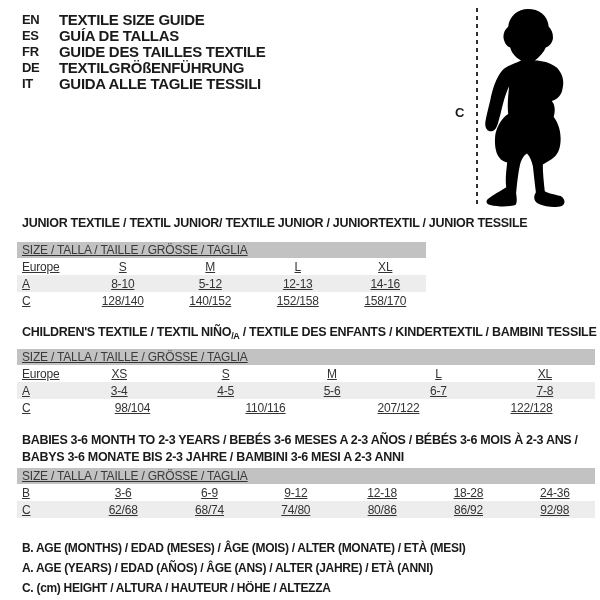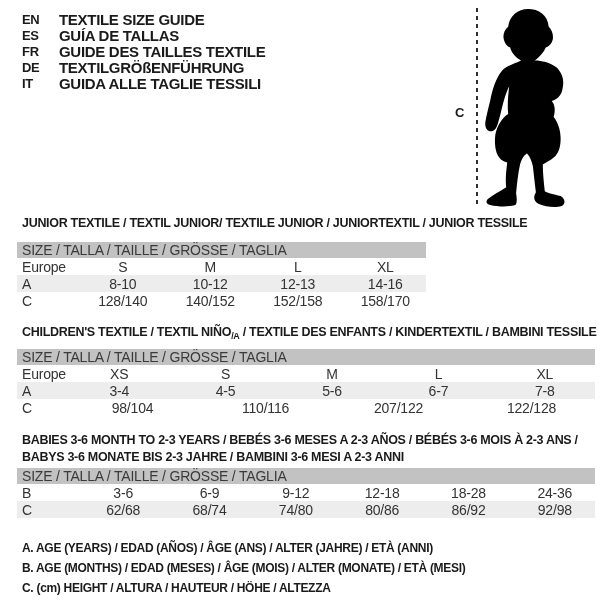--- a/index.html
+++ b/index.html
@@ -18,21 +18,21 @@
     position:absolute;left:476px;top:8px;width:2px;height:198px;
     background:repeating-linear-gradient(to bottom,#2e2e2e 0 4px,transparent 4px 8px);
   }
   .baby-svg{position:absolute;left:482px;top:8px;width:86px;height:200px;}
   
   .tbl-title{position:absolute;left:22px;font-size:12.5px;font-weight:700;letter-spacing:-0.3px;white-space:nowrap;}
   .tbl-title .sub{font-size:9px;vertical-align:-3px;}
   .t1-title{top:216px;}
   .t2-title{top:325px;}
   .t3-title{top:432px;line-height:17px;}
-  .size-table{position:absolute;font-size:14px;color:#333;letter-spacing:-0.2px;}
+  .size-table{position:absolute;font-size:12px;color:#333;letter-spacing:-0.2px;text-decoration:underline;}
   .t1{left:17px;top:242px;width:409px;}
   .t2{left:17px;top:349px;width:578px;}
   .t3{left:17px;top:468px;width:578px;}
   .thead{height:16px;background:#c2c2c2;display:flex;align-items:center;padding-left:5px;color:#3a3a3a;}
   .trow{height:17px;display:flex;align-items:center;gap:6px;}
   .trow.shaded{background:#ededed;}
   .lab{padding-left:5px;box-sizing:border-box;white-space:nowrap;}
   .t1 .lab{width:59px;}
   .t2 .lab{width:46px;}
   .t3 .lab{width:60px;}
@@ -96,21 +96,21 @@
     <div class="trow">
       <span class="lab">Europe</span>
       <span class="cell">S</span>
       <span class="cell">M</span>
       <span class="cell">L</span>
       <span class="cell">XL</span>
     </div>
     <div class="trow shaded">
       <span class="lab">A</span>
       <span class="cell">8-10</span>
-      <span class="cell">10-12</span>
+      <span class="cell">5-12</span>
       <span class="cell">12-13</span>
       <span class="cell">14-16</span>
     </div>
     <div class="trow">
       <span class="lab">C</span>
       <span class="cell">128/140</span>
       <span class="cell">140/152</span>
       <span class="cell">152/158</span>
       <span class="cell">158/170</span>
     </div>
@@ -168,18 +168,18 @@
       <span class="cell">62/68</span>
       <span class="cell">68/74</span>
       <span class="cell">74/80</span>
       <span class="cell">80/86</span>
       <span class="cell">86/92</span>
       <span class="cell">92/98</span>
     </div>
   </div>
 
   <div class="legend">
+    <div class="legend-line">B. AGE (MONTHS) / EDAD (MESES) / ÂGE (MOIS) / ALTER (MONATE) / ETÀ (MESI)</div>
     <div class="legend-line">A. AGE (YEARS) / EDAD (AÑOS) / ÂGE (ANS) / ALTER (JAHRE) / ETÀ (ANNI)</div>
-    <div class="legend-line">B. AGE (MONTHS) / EDAD (MESES) / ÂGE (MOIS) / ALTER (MONATE) / ETÀ (MESI)</div>
     <div class="legend-line">C. (cm) HEIGHT / ALTURA / HAUTEUR / HÖHE / ALTEZZA</div>
   </div>
 
 </div>
 
 </body></html>

